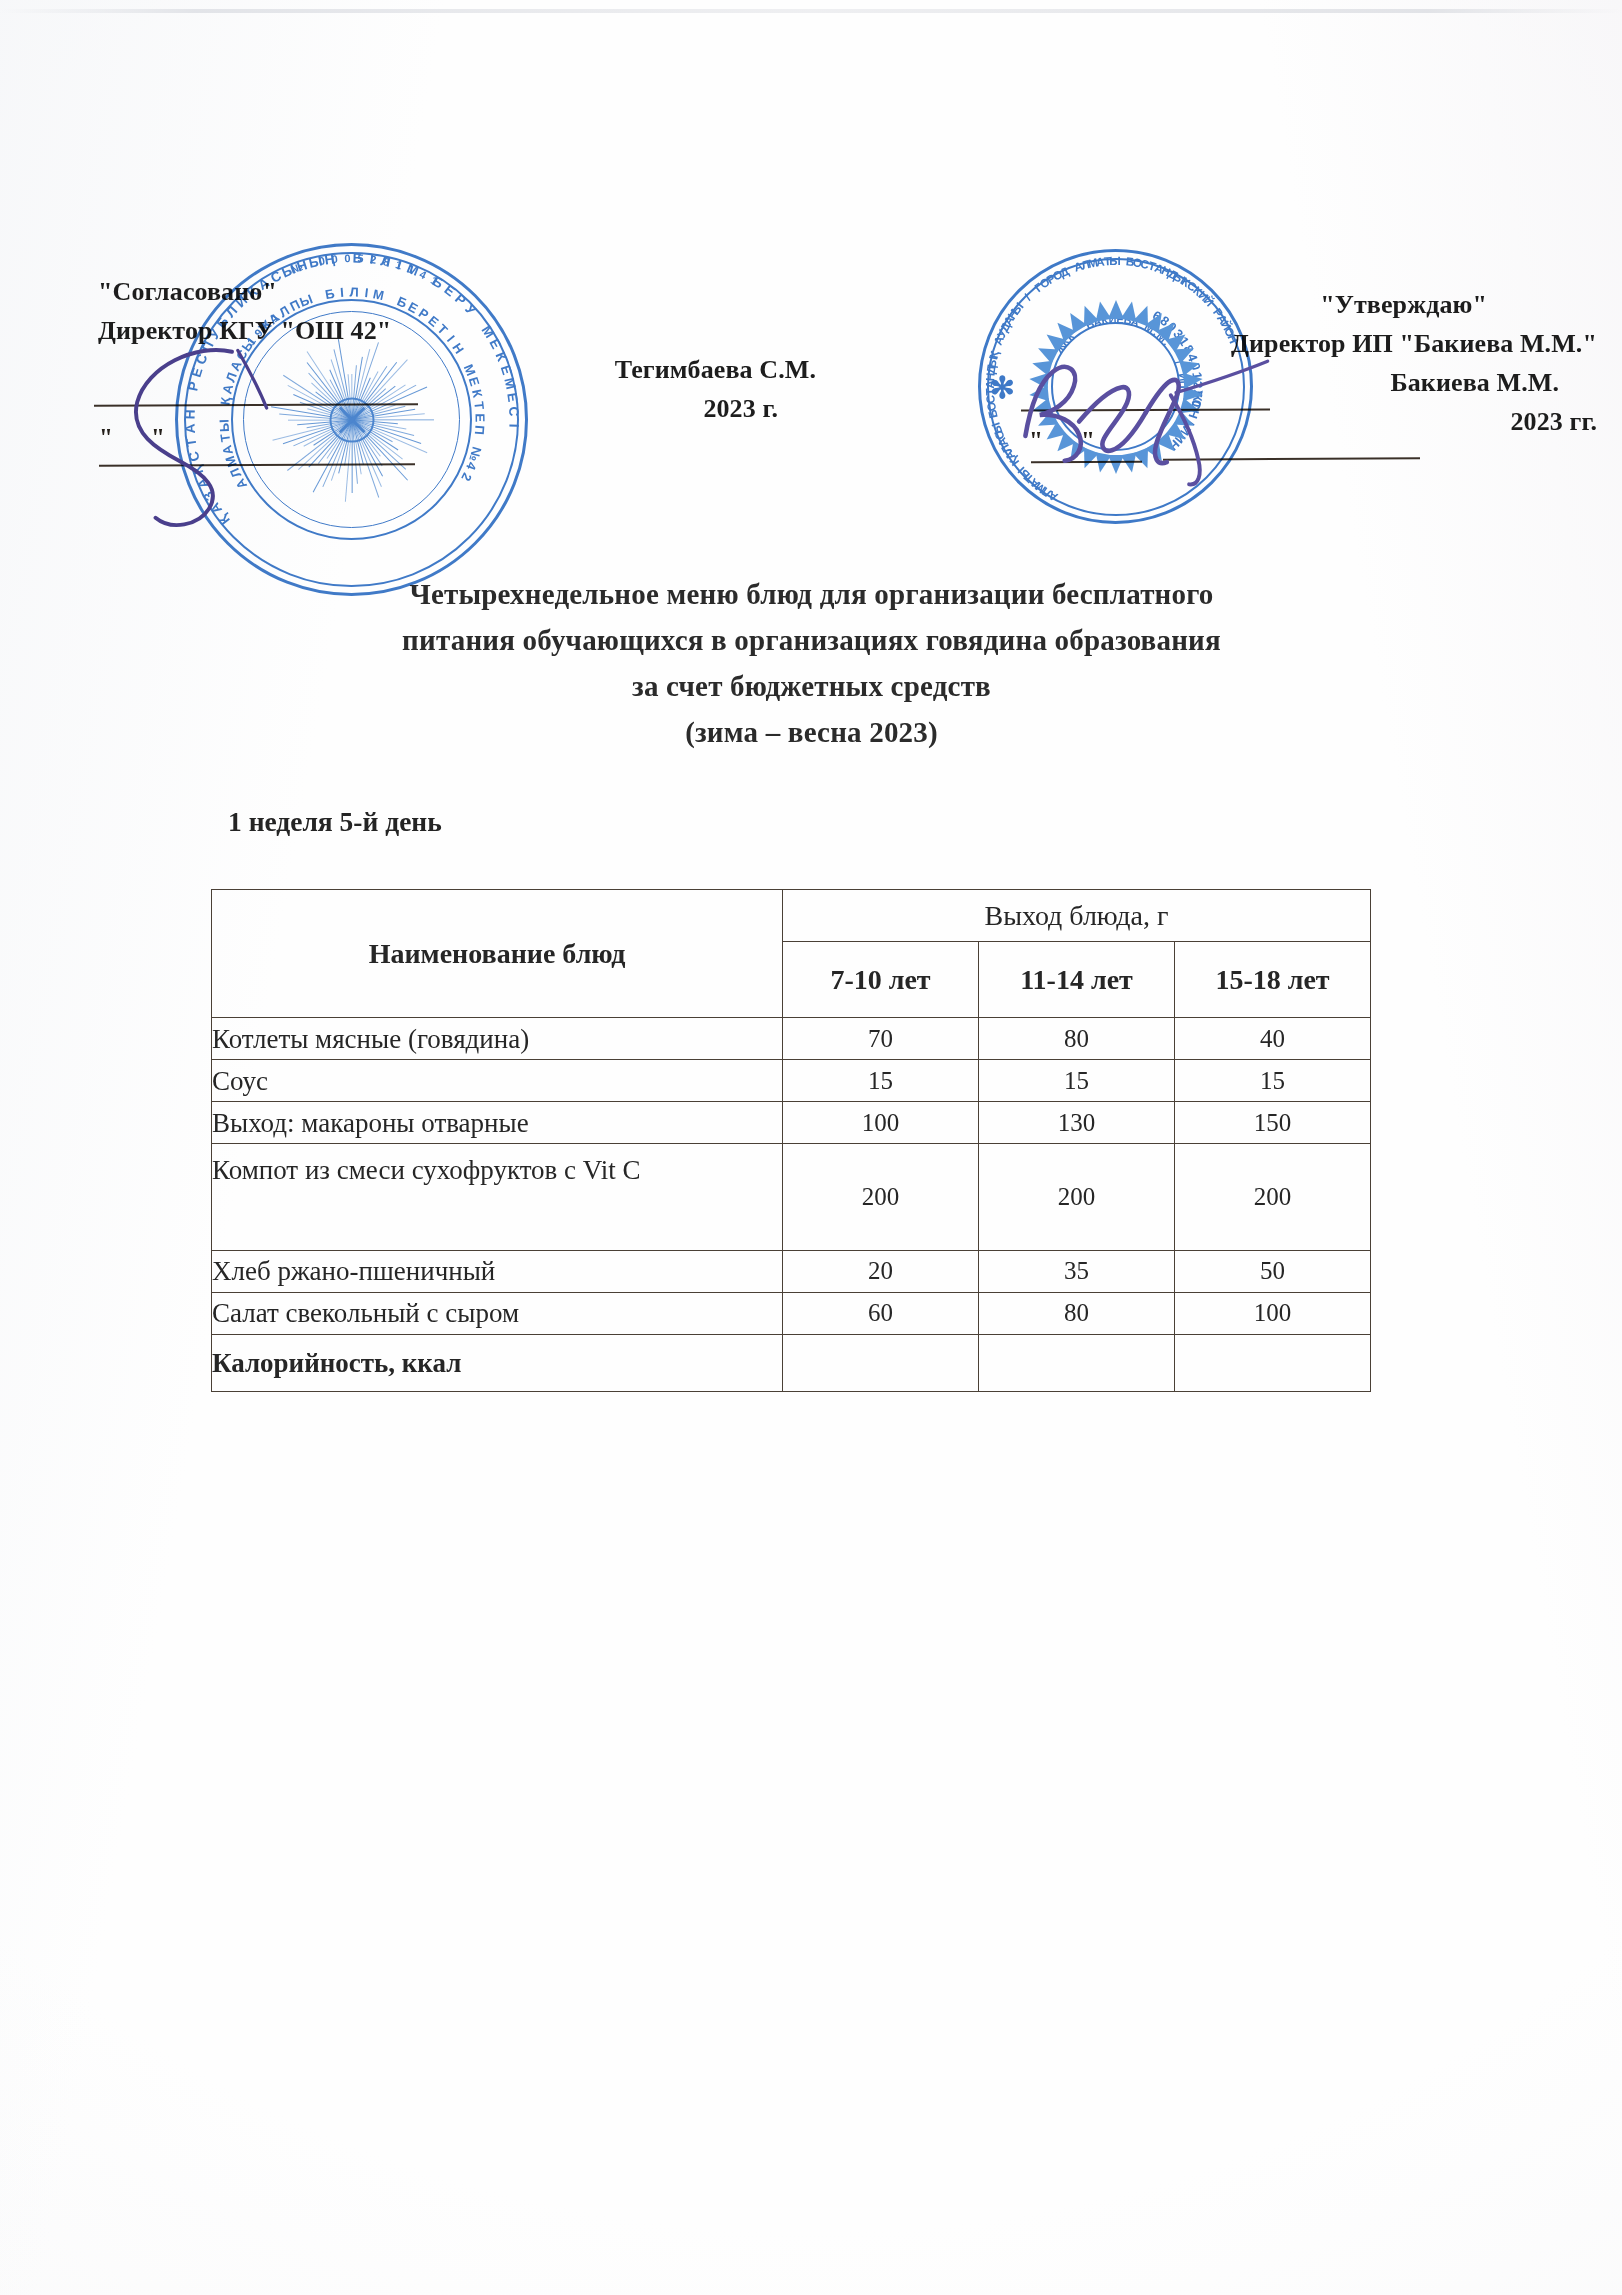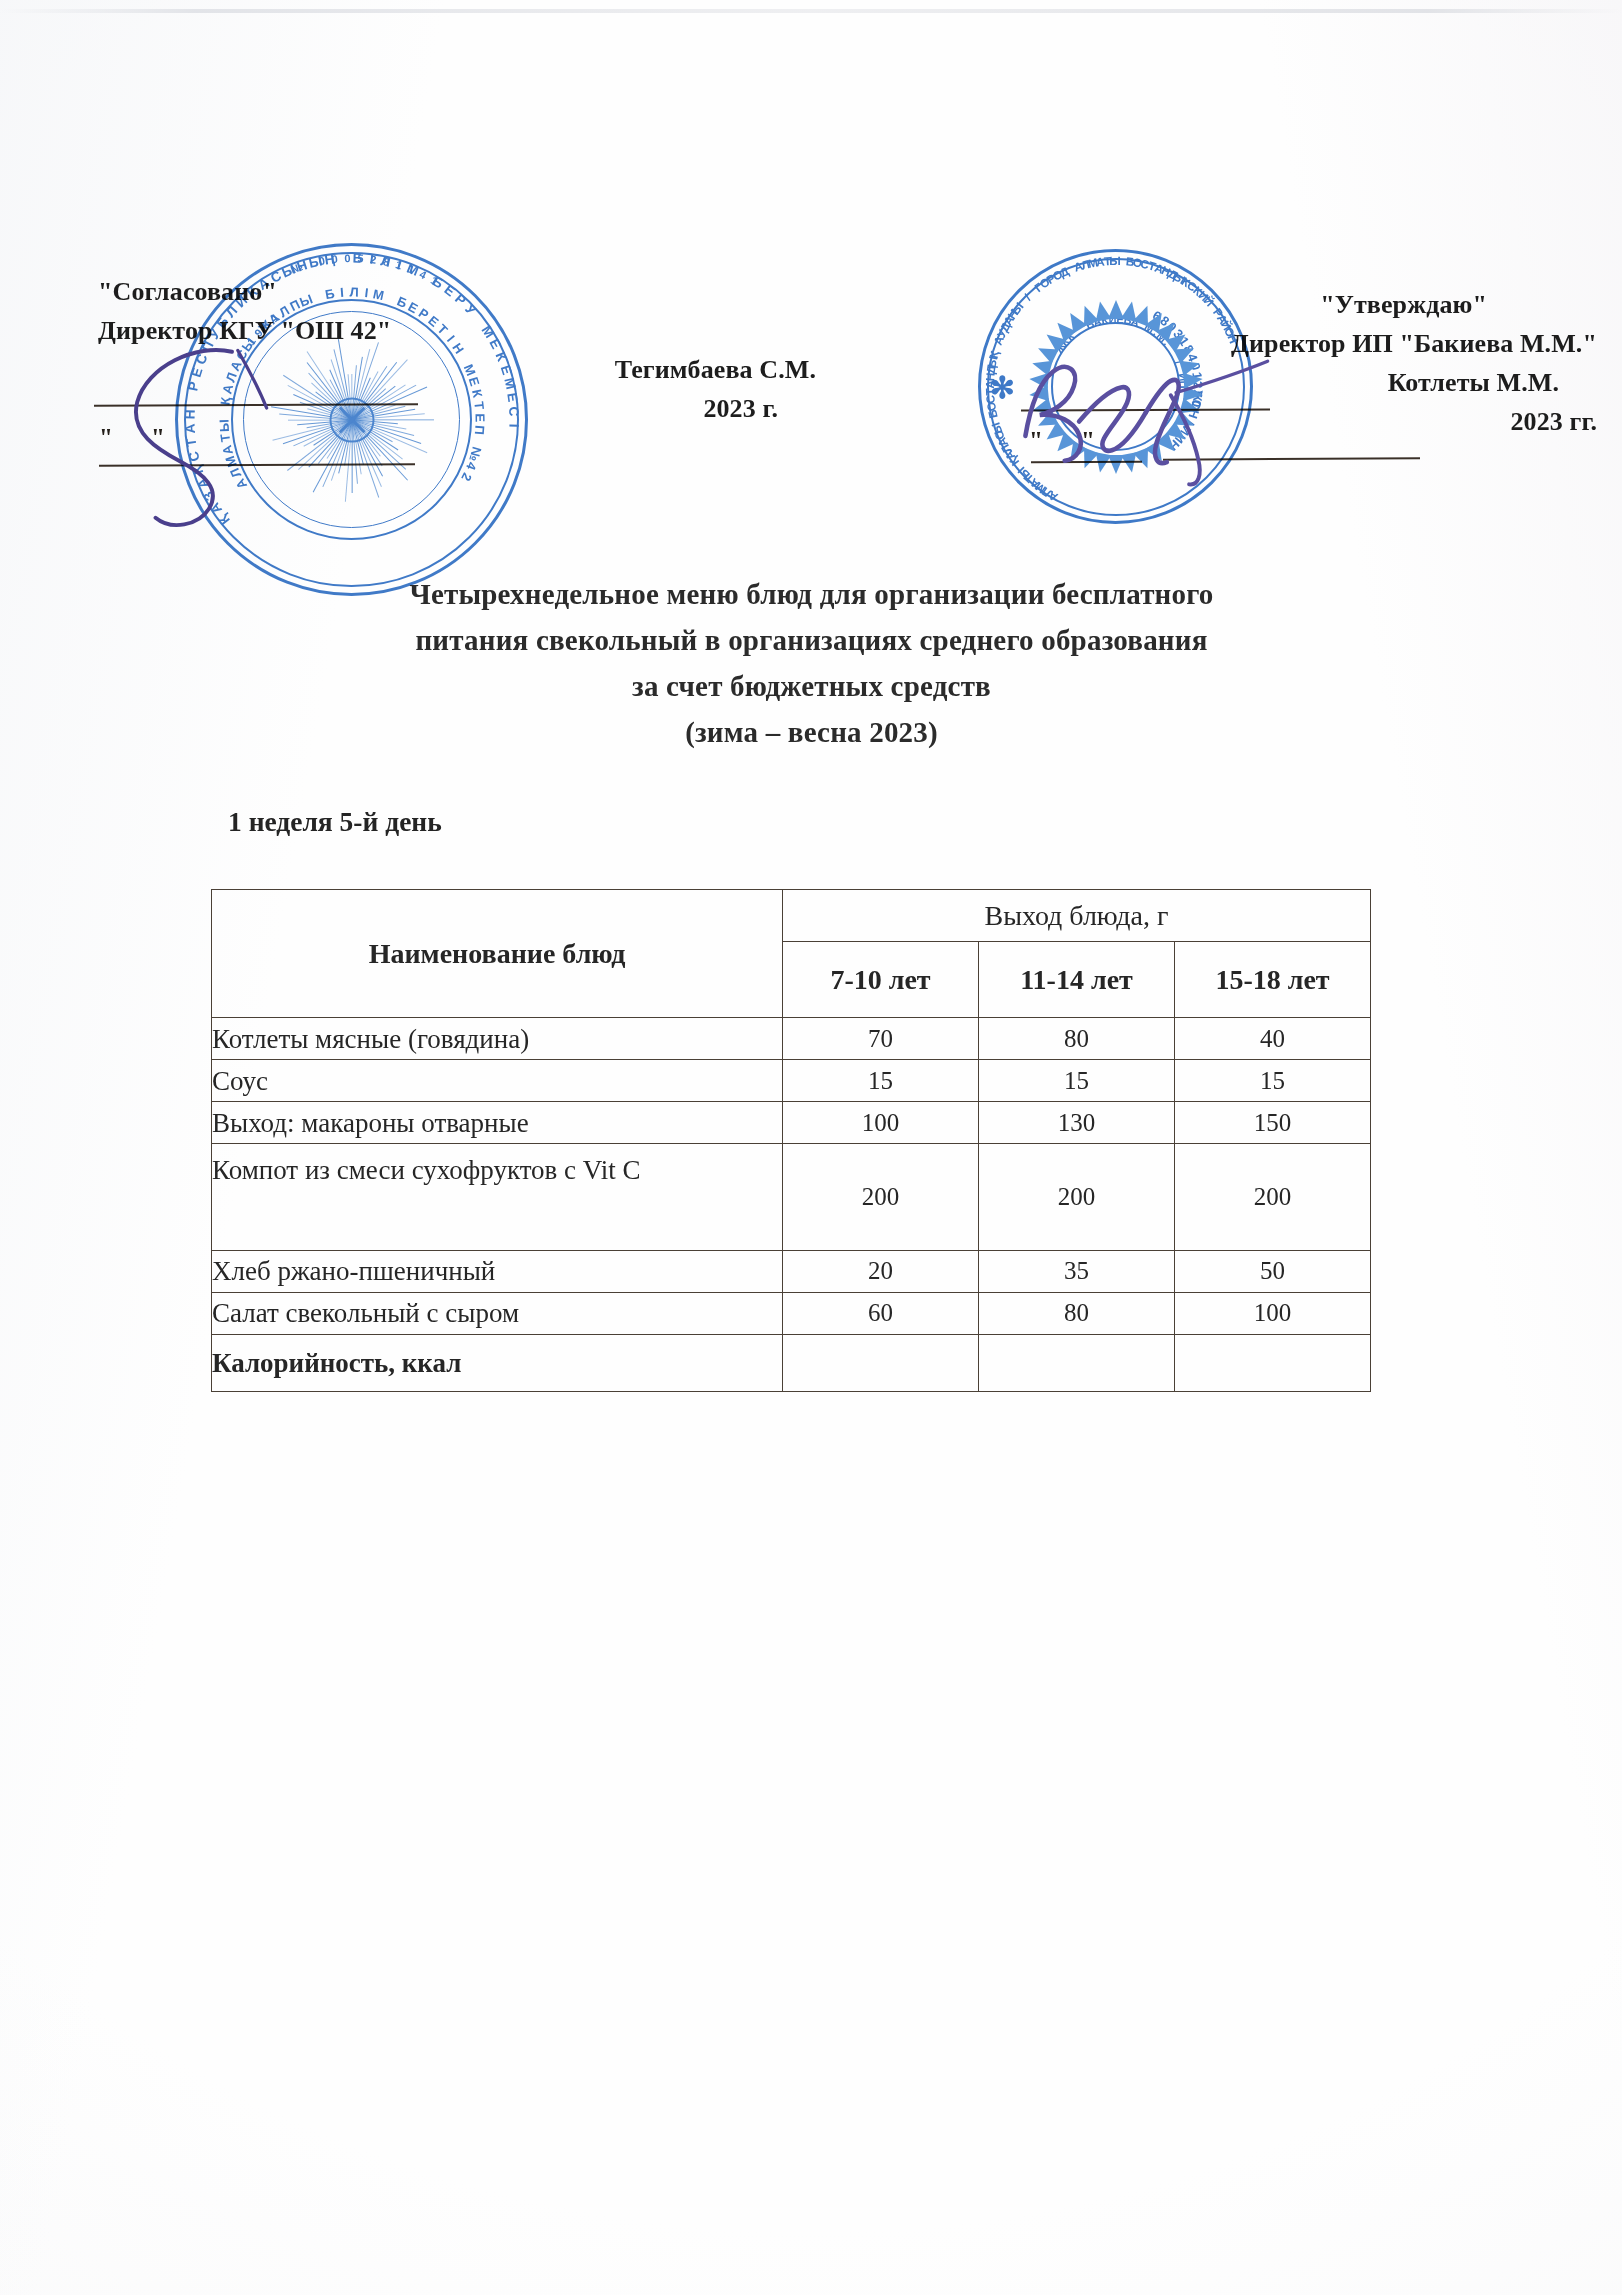--- a/index.html
+++ b/index.html
@@ -232,21 +232,21 @@
     <span class="ap-line ap-row" style="padding-right:35px;">Тегимбаева С.М.</span>
     <span class="ap-line ap-row" style="padding-right:73px;">2023 г.</span>
   </div>
   <div class="sig-rule" style="left:94px; top:404px; width:324px; transform:rotate(-0.25deg);"></div>
   <div class="quote-pair" style="left:99px; top:424px;">""</div>
   <div class="sig-rule" style="left:99px; top:464px; width:316px; transform:rotate(-0.3deg);"></div>
 
   <div class="approval right-approval">
     <span class="ap-line ap-row" style="padding-right:110px;">"Утверждаю"</span>
     <span class="ap-line ap-row">Директор ИП "Бакиева М.М."</span>
-    <span class="ap-line ap-row" style="padding-right:38px;">Котлеты М.М.</span>
+    <span class="ap-line ap-row" style="padding-right:38px;">Бакиева М.М.</span>
     <span class="ap-line ap-row">2023 гг.</span>
   </div>
   <div class="sig-rule" style="left:1021px; top:409px; width:249px; transform:rotate(-0.2deg);"></div>
   <div class="quote-pair" style="left:1029px; top:427px;">""</div>
   <div class="sig-rule" style="left:1031px; top:461px; width:111px; transform:rotate(-0.3deg);"></div>
   <div class="sig-rule" style="left:1163px; top:458px; width:257px; transform:rotate(-0.3deg);"></div>
 
   <div class="stamp" style="left:175px; top:243px; width:353px; height:353px; opacity:0.92;">
     <div class="ring" style="left:0; top:0; right:0; bottom:0; border-width:3.3px;"></div>
     <div class="ring" style="left:9.2px; top:9.2px; right:9.2px; bottom:9.2px; border-width:2px;"></div>
@@ -611,21 +611,21 @@
     <path d="M104,118 C126,92 150,70 168,66 C182,63 184,78 174,96 C166,112 150,128 142,144
              C136,156 142,166 154,162 C172,156 192,128 206,104" fill="none" stroke="#5a4fa0" stroke-width="7" stroke-linecap="round"></path>
     <path d="M206,104 C218,84 232,62 244,56 C256,50 260,62 252,82 C244,102 228,130 222,152
              C216,174 224,186 238,180" fill="none" stroke="#5a4fa0" stroke-width="7" stroke-linecap="round"></path>
     <path d="M252,74 C292,62 338,48 392,26" fill="none" stroke="#5a4fa0" stroke-width="5" stroke-linecap="round"></path>
     <path d="M244,78 C262,108 278,140 286,176 C292,200 286,216 272,214" fill="none" stroke="#5a4fa0" stroke-width="6" stroke-linecap="round"></path>
   </svg>
 
   <div class="doc-title">
     <span class="tl">Четырехнедельное меню блюд для организации бесплатного</span>
-    <span class="tl">питания свекольный в организациях среднего образования</span>
+    <span class="tl">питания обучающихся в организациях говядина образования</span>
     <span class="tl sub">за счет бюджетных средств</span>
     <span class="tl sub">(зима – весна 2023)</span>
   </div>
 
   <div class="week-label">1 неделя 5-й день</div>
 
   <div class="menu-table-wrap">
     <table class="menu">
       <colgroup>
         <col class="c-name">

